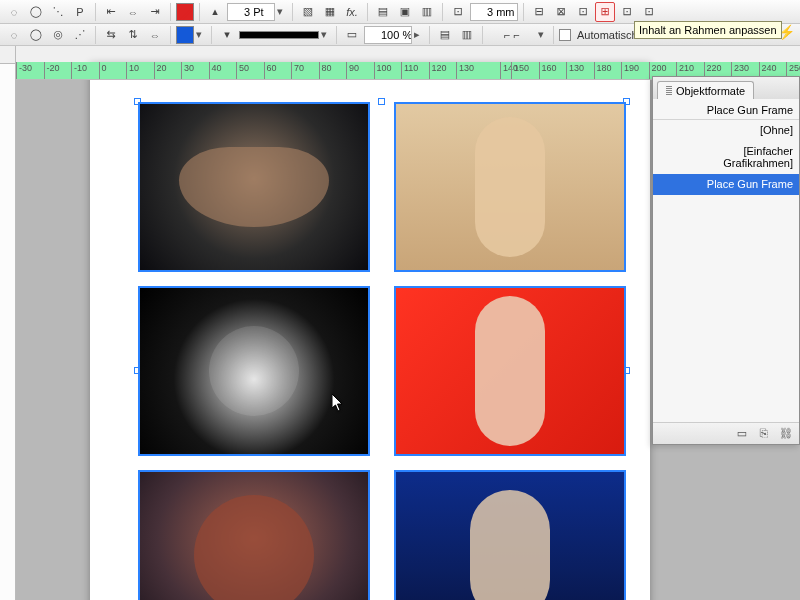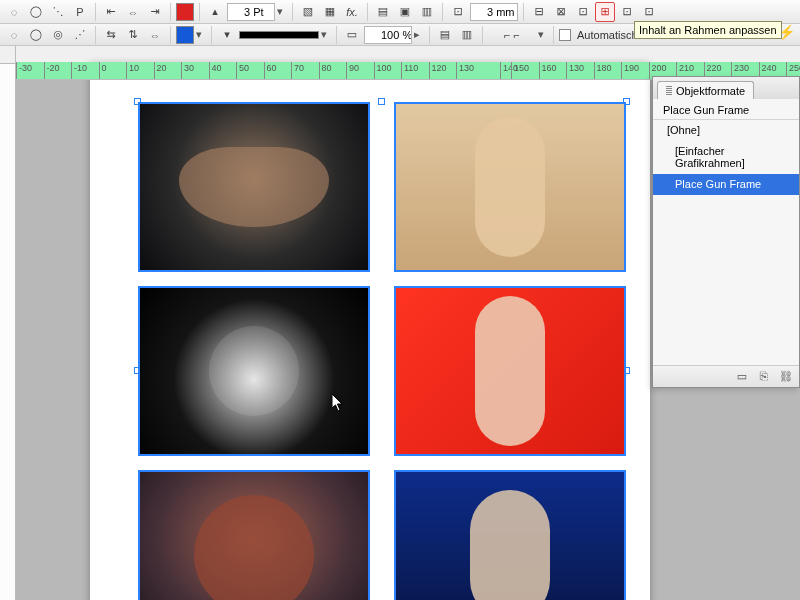--- a/index.html
+++ b/index.html
@@ -54,21 +54,21 @@
 
 .ph .shape { background:rgba(210,180,150,.8); border-radius:50%; }
 .ph1 .shape{ width:150px;height:80px;border-radius:40% 40% 60% 60%/50% 50% 70% 70%; background:rgba(170,130,100,.6);}
 .ph2 .shape{ width:70px;height:140px;border-radius:40px; background:rgba(230,200,160,.9);}
 .ph3 .shape{ width:90px;height:90px;border-radius:50%; background:rgba(220,220,220,.15);}
 .ph4 .shape{ width:70px;height:150px;border-radius:36px; background:rgba(235,200,175,.9);}
 .ph5 .shape{ width:120px;height:120px;border-radius:50%; background:rgba(150,70,50,.7);}
 .ph6 .shape{ width:80px;height:130px;border-radius:40px; background:rgba(225,200,170,.85);}
 
 
-.panel { position:absolute; top:76px; right:0; width:148px; height:312px; background:#f6f6f6; border:1px solid #8d8d8d; box-shadow:-2px 2px 6px rgba(0,0,0,.16); z-index:5; display:flex; flex-direction:column;}
+.panel { position:absolute; top:76px; right:0; width:148px; height:369px; background:#f6f6f6; border:1px solid #8d8d8d; box-shadow:-2px 2px 6px rgba(0,0,0,.16); z-index:5; display:flex; flex-direction:column;text-align:right;}
 .panel-tabs { height:22px; background:linear-gradient(#f1f1f1,#dedede); display:flex; align-items:flex-end; padding-left:4px;}
 .panel-tab { background:#f6f6f6; border:1px solid #aaa; border-bottom:none; padding:3px 8px 2px; font-size:11px; border-radius:3px 3px 0 0;}
 .panel-tab .grip { display:inline-block; width:6px; height:9px; margin-right:4px; background:repeating-linear-gradient(#888,#888 1px,transparent 1px,transparent 2px);}
 .panel-sub { padding:5px 6px 3px 10px; font-size:11px; border-bottom:1px solid #d4d4d4;}
 .panel-list { flex:1; overflow:auto;}
 .panel-item { padding:4px 6px 4px 22px; font-size:11px; border-bottom:1px solid transparent; cursor:pointer;}
 .panel-item.header { padding-left:14px;}
 .panel-item.selected { background:#2f72e0; color:#fff;}
 .panel-footer { height:22px; border-top:1px solid #ccc; background:linear-gradient(#f3f3f3,#e3e3e3); display:flex; align-items:center; justify-content:flex-end; gap:8px; padding:0 6px; color:#555;}
 .panel-footer .ico { width:14px; height:14px; display:flex; align-items:center; justify-content:center; cursor:pointer;}

